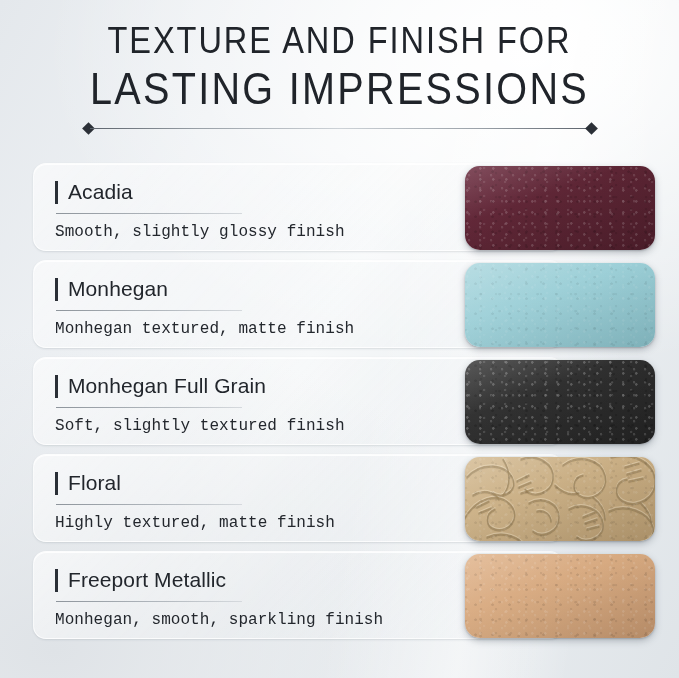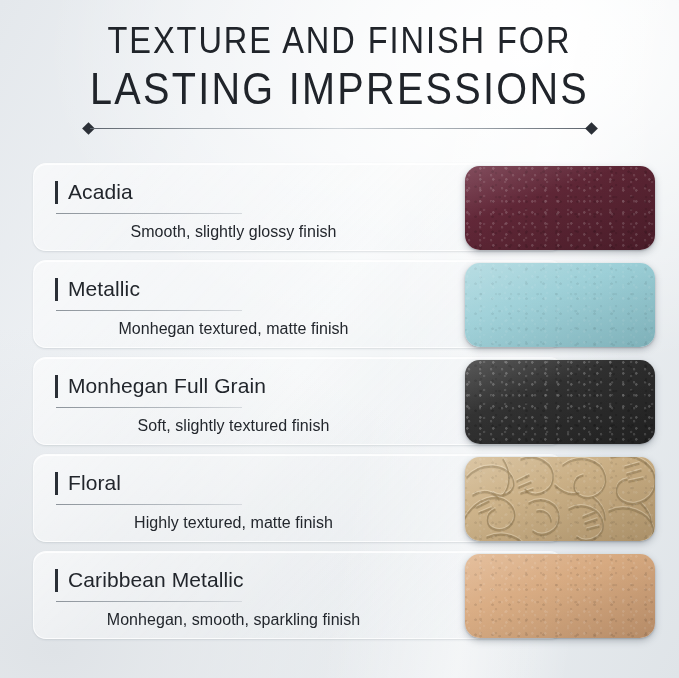--- a/index.html
+++ b/index.html
@@ -85,21 +85,20 @@
   }
   .divider-dot.left  { left: 2px; }
   .divider-dot.right { right: 2px; }
 
   
   .rows {
     position: absolute;
     top: 163px;
     left: 0;
     right: 8px;
-    text-align: center;
   }
   .row {
     position: relative;
     height: 88px;
     margin-bottom: 9px;
   }
 
   .card {
     position: absolute;
     left: 33px;
@@ -143,21 +142,21 @@
     white-space: nowrap;
   }
   .rule {
     width: 186px;
     height: 1px;
     margin: 6px 0 0 1px;
     background: linear-gradient(to right, #8e959c 0%, #b4bac0 60%, #d6dade 100%);
   }
   .desc {
     margin-top: 9px;
-    font-family: Liberation Sans, sans-serif;
+    font-family: Liberation Mono, monospace;
     font-size: 16px;
     font-weight: 400;
     color: #23272d;
     white-space: nowrap;
     letter-spacing: .05px;
   }
 
   
   .swatch {
     position: absolute;
@@ -238,21 +237,21 @@
       <div class="swatch sw-acadia">
         <div class="grain"></div>
       </div>
     </div>
 
     <div class="row">
       <div class="card">
         <div class="card-body">
           <div class="name-row">
             <div class="accent-bar"></div>
-            <div class="name">Metallic</div>
+            <div class="name">Monhegan</div>
           </div>
           <div class="rule"></div>
           <div class="desc">Monhegan textured, matte finish</div>
         </div>
       </div>
       <div class="swatch sw-caribbean">
         <div class="grain" style="opacity:.16"></div>
       </div>
     </div>
 
@@ -317,21 +316,21 @@
         </div>
         <div class="grain" style="opacity:.18"></div>
       </div>
     </div>
 
     <div class="row">
       <div class="card">
         <div class="card-body">
           <div class="name-row">
             <div class="accent-bar"></div>
-            <div class="name">Caribbean Metallic</div>
+            <div class="name">Freeport Metallic</div>
           </div>
           <div class="rule"></div>
           <div class="desc">Monhegan, smooth, sparkling finish</div>
         </div>
       </div>
       <div class="swatch sw-freeport">
         <div class="grain" style="opacity:.24"></div>
       </div>
     </div>
 

